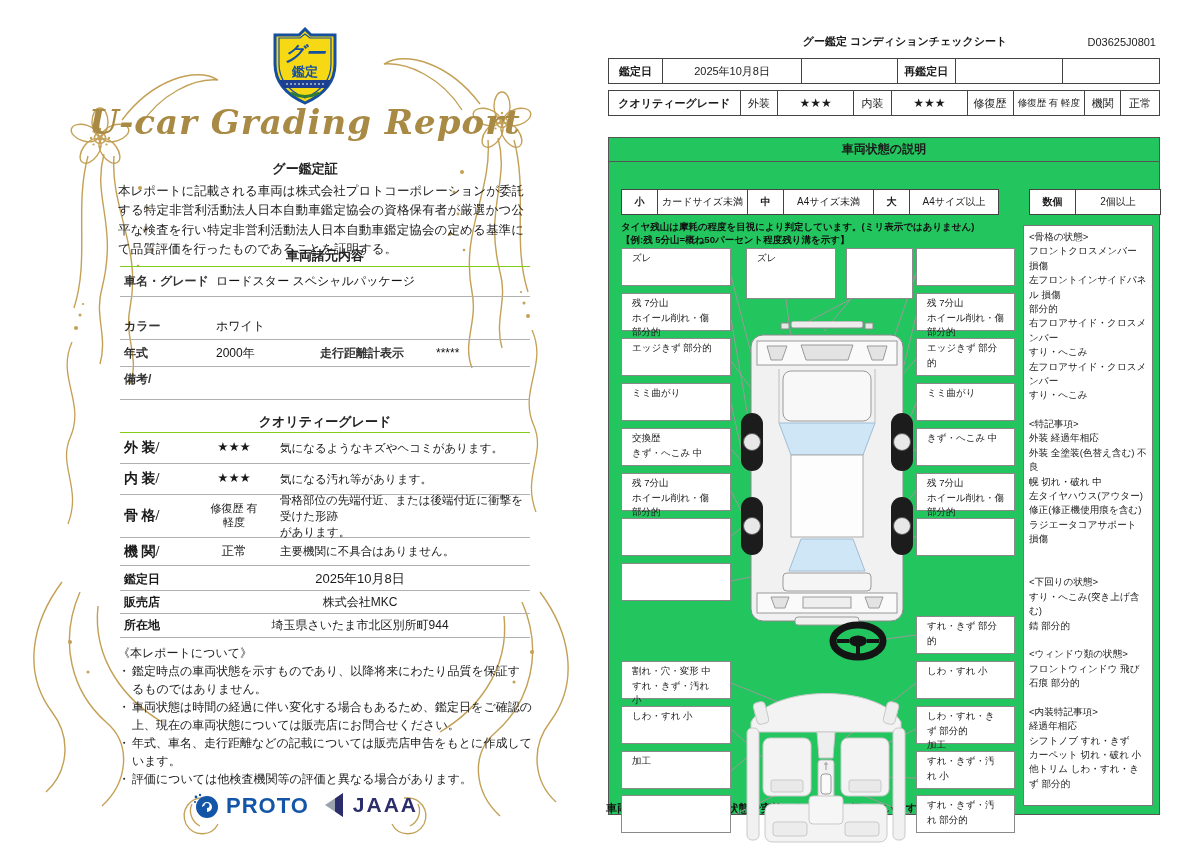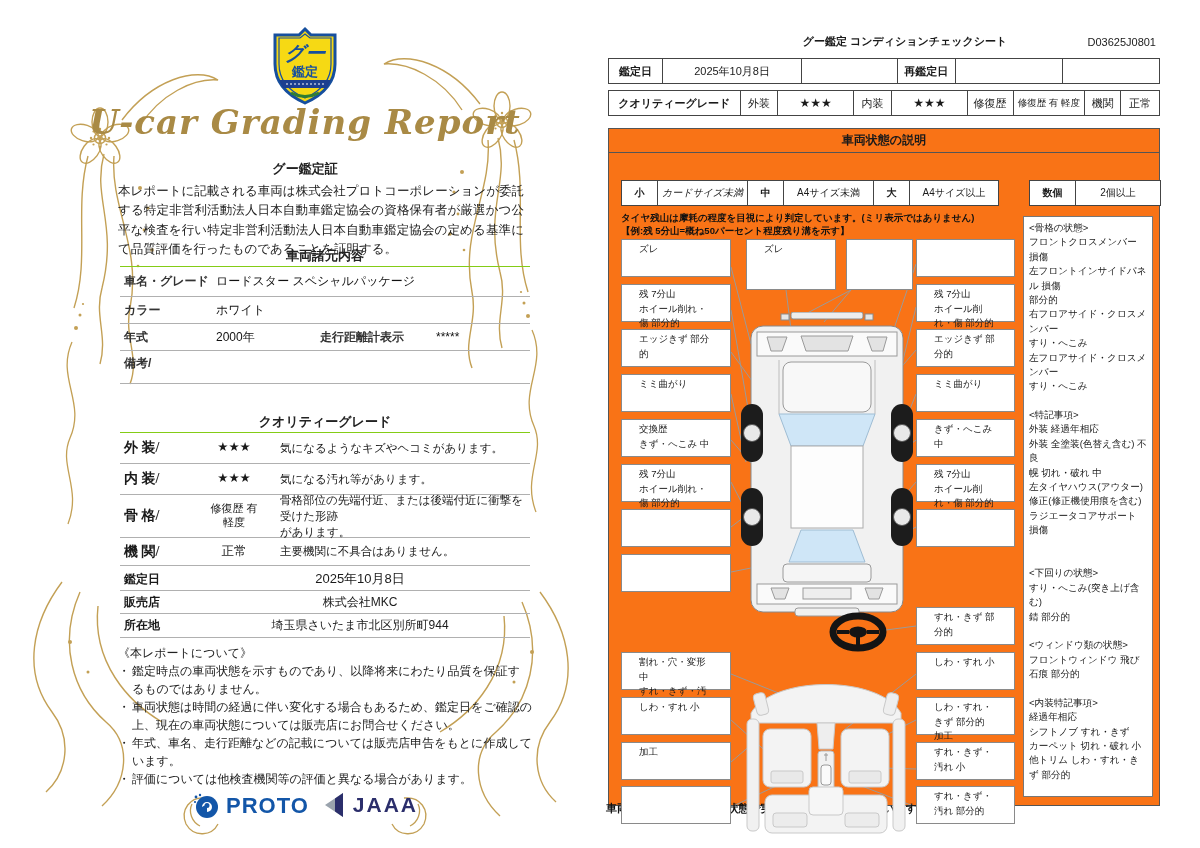--- a/index.html
+++ b/index.html
@@ -34,29 +34,29 @@
   .proto-text{font-size:22px;font-weight:bold;color:#1356a8;letter-spacing:1px;}
   .jaaa-text{font-size:21px;font-weight:bold;color:#2b2e6b;letter-spacing:2px;}
   
   .page-right{position:absolute;left:600px;top:0;width:600px;height:848px;font-size:11px;}
   .sheet-title{position:absolute;left:5px;top:34px;width:600px;text-align:center;font-size:11px;font-weight:bold;}
   .doc-id{position:absolute;right:44px;top:36px;font-size:11px;}
   .tbl{position:absolute;left:8px;width:552px;display:flex;border:1px solid #444;box-sizing:border-box;background:#fff;}
   .cell{display:flex;align-items:center;justify-content:center;border-right:1px solid #444;
         box-sizing:border-box;height:100%;text-align:center;}
   .cell:last-child{border-right:none;}
-  .main-box{position:absolute;left:8px;top:128px;width:552px;height:678px;border:1px solid #555;
-        box-sizing:border-box;background:#f97316;}
+  .main-box{position:absolute;left:8px;top:137px;width:552px;height:678px;border:1px solid #555;
+        box-sizing:border-box;background:#22c55e;}
   .main-box-header{height:23px;border-bottom:1px solid #555;display:flex;align-items:center;justify-content:center;
         font-weight:bold;font-size:12px;}
   .mb-content{position:absolute;left:0;top:23px;width:550px;height:653px;}
   .legend{position:absolute;display:flex;border:1px solid #444;box-sizing:border-box;height:26px;background:#fff;}
   .tire-note{position:absolute;left:12px;font-size:9.5px;font-weight:bold;color:#111;}
   .abox{position:absolute;border:1px solid #8a8a8a;background:#fff;box-sizing:border-box;
-        font-size:9.5px;line-height:1.55;padding:2px 17px;white-space:pre-line;z-index:3;}
+        font-size:9.5px;line-height:1.55;padding:2px 10px;white-space:pre-line;z-index:3;}
   .colL{left:12px;width:110px;}
   .colR{left:307px;width:99px;}
   .h38{height:38px;}
   .panel{position:absolute;left:414px;top:64px;width:130px;height:581px;border:1px solid #777;
         box-sizing:border-box;background:#fff;font-size:9.6px;line-height:1.5;padding:4px 5px;
         white-space:pre-line;z-index:3;}
   .leads{position:absolute;left:0;top:0;z-index:1;pointer-events:none;}
   .diagram{position:absolute;z-index:2;}
   .footer-note{position:absolute;left:6px;top:801px;font-size:11px;font-weight:600;color:#111;}
 </style>
@@ -141,21 +141,21 @@
     <div class="lp cert-sub">グー鑑定証</div>
     <div class="lp cert-intro">本レポートに記載される車両は株式会社プロトコーポレーションが委託する特定非営利活動法人日本自動車鑑定協会の資格保有者が厳選かつ公平な検査を行い特定非営利活動法人日本自動車鑑定協会の定める基準にて品質評価を行ったものであることを証明する。</div>
 
     <div class="lp sec-title" style="top:247px;">車両諸元内容</div>
 
     <div class="lp ltable" style="top:266px;">
       <div class="lrow" style="height:30px;">
         <span class="lbl" style="width:92px;">車名・グレード</span>
         <span class="val">ロードスター スペシャルパッケージ</span>
       </div>
-      <div class="lrow" style="height:27px;">
+      <div class="lrow" style="height:27px;margin-top:16px;">
         <span class="lbl" style="width:92px;">カラー</span>
         <span class="val">ホワイト</span>
       </div>
       <div class="lrow" style="height:27px;">
         <span class="lbl" style="width:92px;">年式</span>
         <span class="val" style="width:104px;">2000年</span>
         <span class="lbl" style="width:116px;">走行距離計表示</span>
         <span class="val">*****</span>
       </div>
       <div class="lrow" style="height:33px;align-items:flex-start;padding-top:4px;">
@@ -271,21 +271,21 @@
       <div class="cell" style="width:36px;">機関</div>
       <div class="cell" style="width:38px;">正常</div>
     </div>
 
     <div class="main-box">
       <div class="main-box-header">車両状態の説明</div>
       <div class="mb-content">
 
         <div class="legend" style="left:12px;top:28px;">
           <div class="cell" style="width:36px;font-weight:bold;font-size:10px;">小</div>
-          <div class="cell" style="width:90px;font-size:10px;font-style:italic;">カードサイズ未満</div>
+          <div class="cell" style="width:90px;font-size:10px;">カードサイズ未満</div>
           <div class="cell" style="width:36px;font-weight:bold;font-size:10px;">中</div>
           <div class="cell" style="width:90px;font-size:10px;">A4サイズ未満</div>
           <div class="cell" style="width:36px;font-weight:bold;font-size:10px;">大</div>
           <div class="cell" style="width:88px;font-size:10px;">A4サイズ以上</div>
         </div>
         <div class="legend" style="left:420px;top:28px;">
           <div class="cell" style="width:46px;font-weight:bold;font-size:10px;">数個</div>
           <div class="cell" style="width:84px;font-size:10px;">2個以上</div>
         </div>
 

